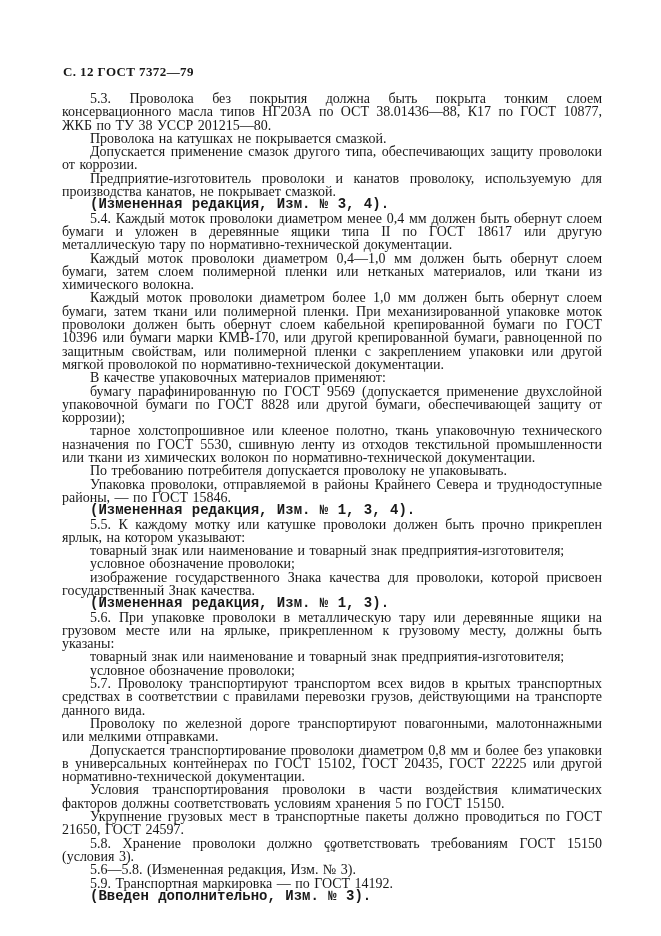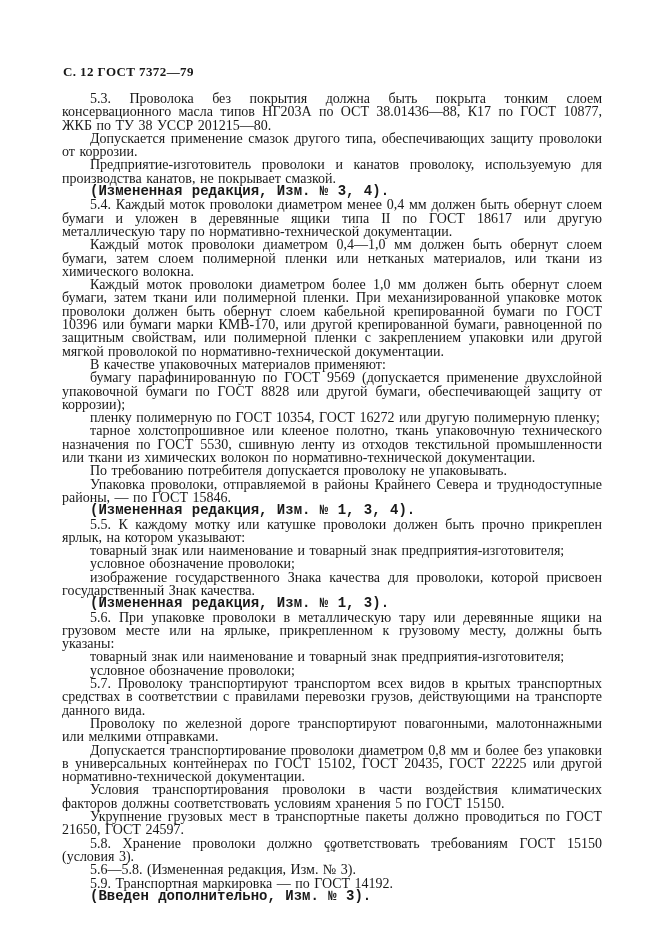--- a/index.html
+++ b/index.html
@@ -58,29 +58,29 @@
 </style>
 </head>
 <body>
 
 <div class="page">
 
   <div class="doc-header">С. 12 ГОСТ 7372—79</div>
 
   <div class="doc-body">
     <p>5.3. Проволока без покрытия должна быть покрыта тонким слоем консервационного масла типов НГ203А по ОСТ 38.01436—88, К17 по ГОСТ 10877, ЖКБ по ТУ 38 УССР 201215—80.</p>
+    <p>Проволока на катушках не покрывается смазкой.</p>
     <p>Допускается применение смазок другого типа, обеспечивающих защиту проволоки от коррозии.</p>
     <p>Предприятие-изготовитель проволоки и канатов проволоку, используемую для производства канатов, не покрывает смазкой.</p>
     <p class="bold">(Измененная редакция, Изм. № 3, 4).</p>
     <p>5.4. Каждый моток проволоки диаметром менее 0,4 мм должен быть обернут слоем бумаги и уложен в деревянные ящики типа II по ГОСТ 18617 или другую металлическую тару по нормативно-технической документации.</p>
     <p>Каждый моток проволоки диаметром 0,4—1,0 мм должен быть обернут слоем бумаги, затем слоем полимерной пленки или нетканых материалов, или ткани из химического волокна.</p>
     <p>Каждый моток проволоки диаметром более 1,0 мм должен быть обернут слоем бумаги, затем ткани или полимерной пленки. При механизированной упаковке моток проволоки должен быть обернут слоем кабельной крепированной бумаги по ГОСТ 10396 или бумаги марки КМВ-170, или другой крепированной бумаги, равноценной по защитным свойствам, или полимерной пленки с закреплением упаковки или другой мягкой проволокой по нормативно-технической документации.</p>
     <p>В качестве упаковочных материалов применяют:</p>
     <p>бумагу парафинированную по ГОСТ 9569 (допускается применение двухслойной упаковочной бумаги по ГОСТ 8828 или другой бумаги, обеспечивающей защиту от коррозии);</p>
-    <p>пленку полимерную по ГОСТ 10354, ГОСТ 16272 или другую полимерную пленку;</p>
     <p>тарное холстопрошивное или клееное полотно, ткань упаковочную технического назначения по ГОСТ 5530, сшивную ленту из отходов текстильной промышленности или ткани из химических волокон по нормативно-технической документации.</p>
     <p>По требованию потребителя допускается проволоку не упаковывать.</p>
     <p>Упаковка проволоки, отправляемой в районы Крайнего Севера и труднодоступные районы, — по ГОСТ 15846.</p>
     <p class="bold">(Измененная редакция, Изм. № 1, 3, 4).</p>
     <p>5.5. К каждому мотку или катушке проволоки должен быть прочно прикреплен ярлык, на котором указывают:</p>
     <p>товарный знак или наименование и товарный знак предприятия-изготовителя;</p>
     <p>условное обозначение проволоки;</p>
     <p>изображение государственного Знака качества для проволоки, которой присвоен государственный Знак качества.</p>
     <p class="bold">(Измененная редакция, Изм. № 1, 3).</p>
     <p>5.6. При упаковке проволоки в металлическую тару или деревянные ящики на грузовом месте или на ярлыке, прикрепленном к грузовому месту, должны быть указаны:</p>

